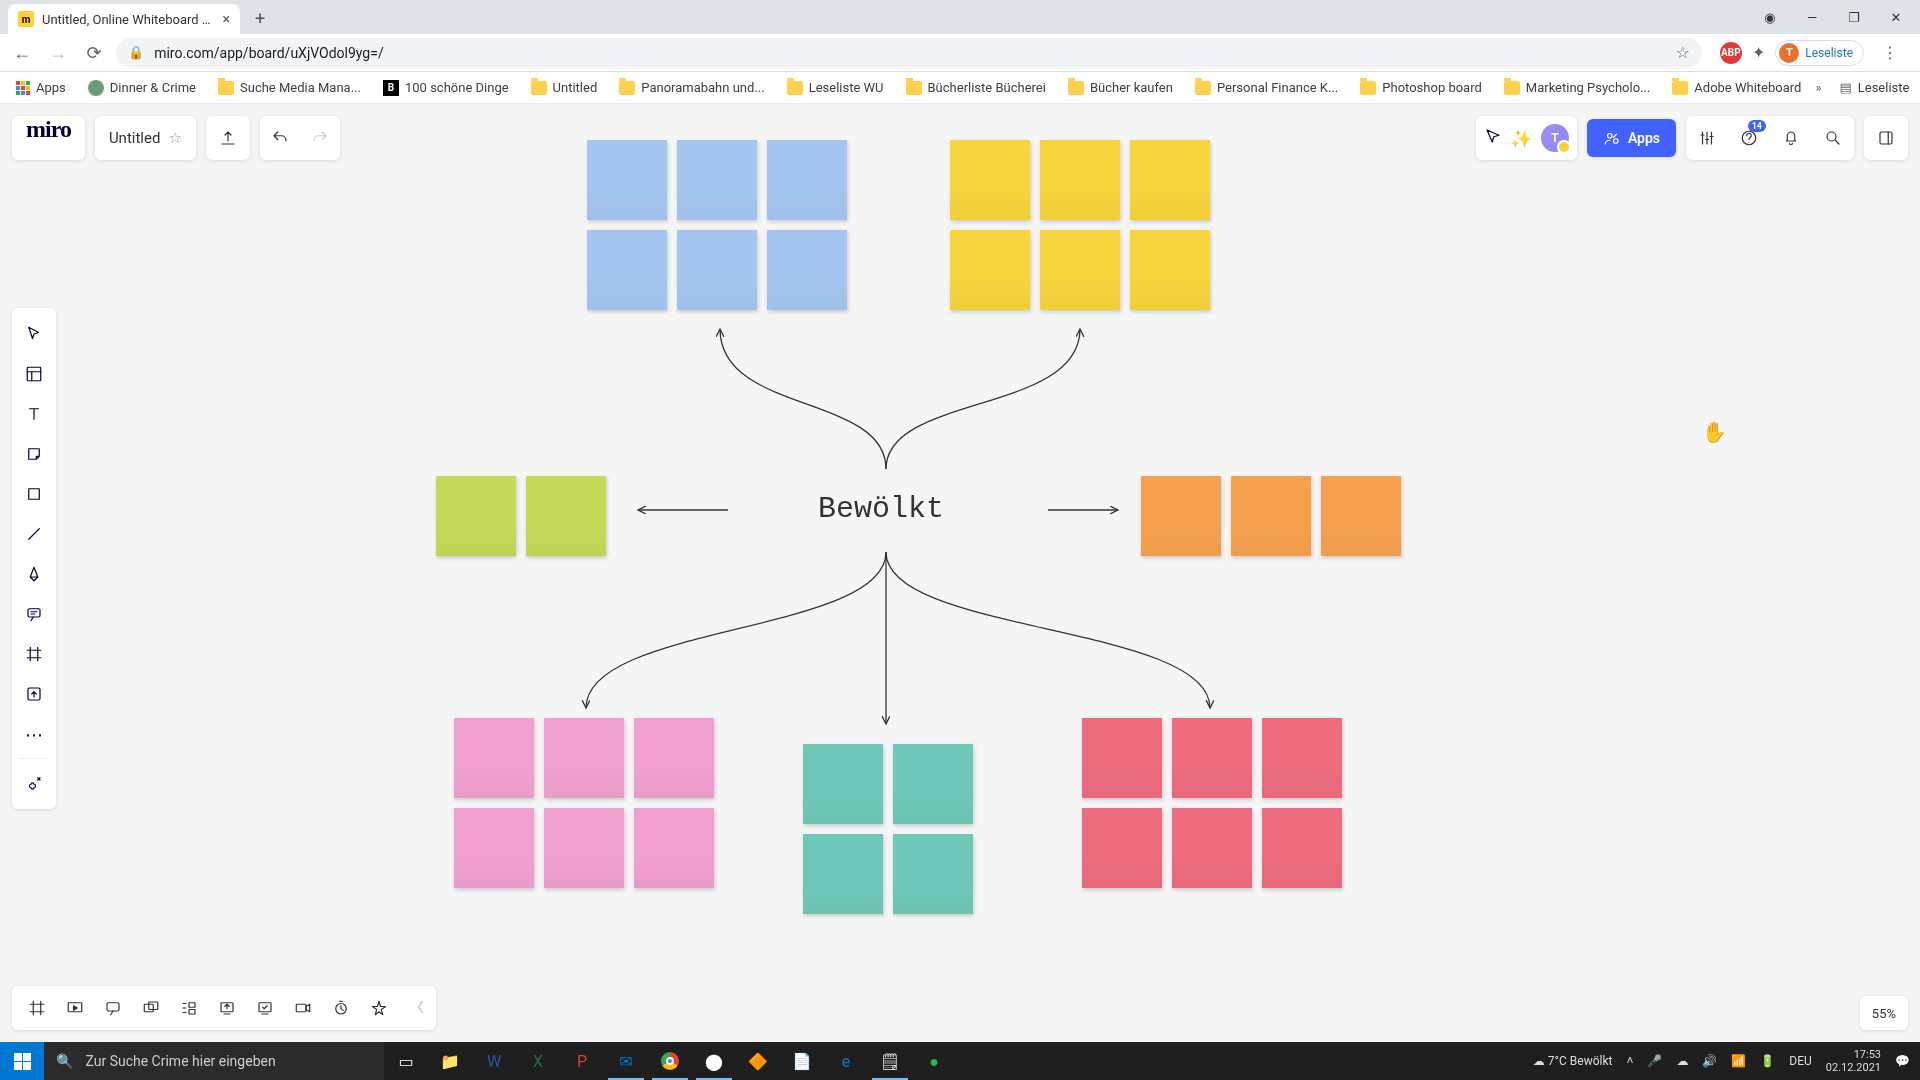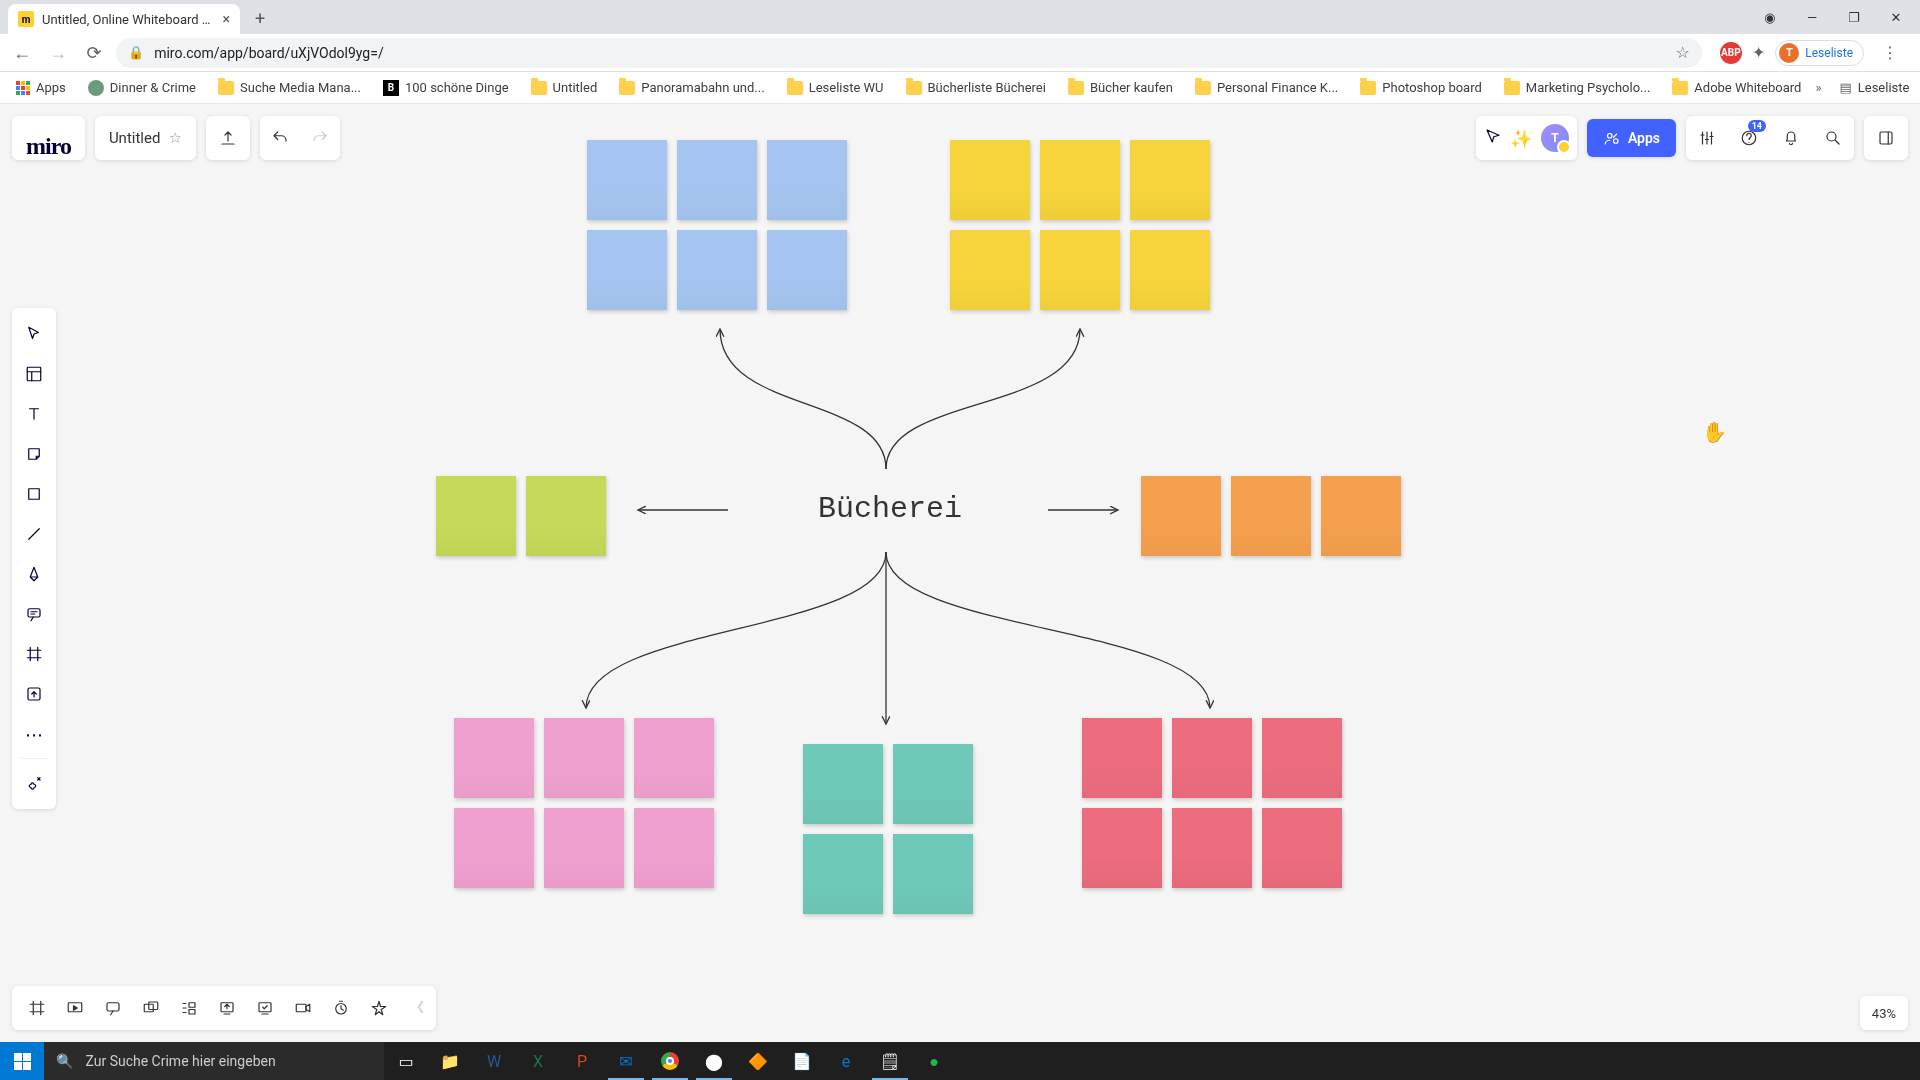--- a/index.html
+++ b/index.html
@@ -35,21 +35,21 @@
 .bk-folder::before { content: ""; position: absolute; top: -3px; left: 0; width: 7px; height: 3px; background: #ffd04c; border-radius: 1px 1px 0 0; }
 .bk-icon { width: 16px; height: 16px; background: #8ab4f8; border-radius: 50%; display: inline-block; }
 .bk-right { margin-left: auto; display: flex; align-items: center; gap: 10px; }
 
 
 .miro { position: absolute; top: 104px; left: 0; right: 0; bottom: 38px; background: #f5f5f5; overflow: hidden; }
 .miro-canvas { position: absolute; inset: 0; background: #f5f5f5; }
 
 
 .top-left { position: absolute; top: 12px; left: 12px; display: flex; align-items: center; gap: 10px; }
-.pill { background: #fff; border-radius: 6px; box-shadow: 0 1px 4px rgba(0,0,0,0.12); height: 44px; display: flex; align-items: flex-end; padding: 0 14px; }
+.pill { background: #fff; border-radius: 6px; box-shadow: 0 1px 4px rgba(0,0,0,0.12); height: 44px; display: flex; align-items: flex-start; padding: 0 14px; }
 .miro-logo { font-weight: 800; font-size: 24px; letter-spacing: -1px; color: #050038; font-family: Georgia, serif; }
 .board-title { display: flex; align-items: center; gap: 8px; font-size: 15px; color: #333; }
 .star-outline { color: #999; font-size: 15px; cursor: pointer; }
 .icon-btn { width: 44px; height: 44px; background: #fff; border-radius: 6px; box-shadow: 0 1px 4px rgba(0,0,0,0.12); display: flex; align-items: center; justify-content: center; color: #333; font-size: 18px; cursor: pointer; }
 .undo-redo { display: flex; background: #fff; border-radius: 6px; box-shadow: 0 1px 4px rgba(0,0,0,0.12); height: 44px; }
 .undo-redo > div { width: 40px; display: flex; align-items: center; justify-content: center; color: #333; font-size: 18px; cursor: pointer; }
 .undo-redo > div.dis { color: #ccc; }
 
 
 .top-right { position: absolute; top: 12px; right: 12px; display: flex; align-items: center; gap: 10px; }
@@ -230,21 +230,21 @@
 
       <path d="M 728,406 L 638,406" fill="none" stroke="#333" stroke-width="1.3" marker-end="url(#ah)"></path>
 
       <path d="M 1048,406 L 1118,406" fill="none" stroke="#333" stroke-width="1.3" marker-end="url(#ah)"></path>
 
       <path d="M 886,448 C 886,530 586,520 586,604" fill="none" stroke="#333" stroke-width="1.3" marker-end="url(#ah)"></path>
       <path d="M 886,448 L 886,620" fill="none" stroke="#333" stroke-width="1.3" marker-end="url(#ah)"></path>
       <path d="M 886,448 C 886,530 1210,520 1210,604" fill="none" stroke="#333" stroke-width="1.3" marker-end="url(#ah)"></path>
     </svg>
 
-    <div class="center-label" style="left:818px; top:388px;">Bücherei</div>
+    <div class="center-label" style="left:818px; top:388px;">Bewölkt</div>
 
     <div class="hand-cursor" style="left:1702px; top:316px;">✋</div>
   <div class="sticky" style="background: rgb(165, 197, 240); width: 80px; height: 80px; left: 587px; top: 36px;"></div>
       <div class="sticky" style="background: rgb(165, 197, 240); width: 80px; height: 80px; left: 677px; top: 36px;"></div>
       <div class="sticky" style="background: rgb(165, 197, 240); width: 80px; height: 80px; left: 767px; top: 36px;"></div>
       <div class="sticky" style="background: rgb(165, 197, 240); width: 80px; height: 80px; left: 587px; top: 126px;"></div>
       <div class="sticky" style="background: rgb(165, 197, 240); width: 80px; height: 80px; left: 677px; top: 126px;"></div>
       <div class="sticky" style="background: rgb(165, 197, 240); width: 80px; height: 80px; left: 767px; top: 126px;"></div>
       <div class="sticky" style="background: rgb(247, 212, 59); width: 80px; height: 80px; left: 950px; top: 36px;"></div>
       <div class="sticky" style="background: rgb(247, 212, 59); width: 80px; height: 80px; left: 1040px; top: 36px;"></div>
@@ -471,21 +471,21 @@
       </div>
     <div class="btool">
         <svg class="ic" viewBox="0 0 24 24">
           <path d="M12 3l2 7h7l-6 4 2 7-5-4-5 4 2-7-6-4h7z"></path>
         </svg>
       </div>
     <span class="collapse-arrow">《</span>
   </div>
 
   <div class="zoom">
-      <span>43%</span>
+      <span>55%</span>
     </div>
 </div>
 
 <div class="taskbar">
   <div class="start">
     <div class="win-logo">
         <div></div>
         <div></div>
         <div></div>
         <div></div>
@@ -507,13 +507,28 @@
           <span style="width:8px;height:8px;border-radius:50%;background:#4285f4;border:2px solid #fff"></span>
         </span>
     </div>
     <div class="ti active">⬤</div>
     <div class="ti">🔶</div>
     <div class="ti">📄</div>
     <div class="ti" style="color:#0078d4">e</div>
     <div class="ti active">🗒</div>
     <div class="ti" style="color:#1db954">●</div>
   </div>
+  <div class="tb-right">
+    <span>☁ <span>7°C  Bewölkt</span></span>
+    <span>˄</span>
+    <span>🎤</span>
+    <span>☁</span>
+    <span>🔊</span>
+    <span>📶</span>
+    <span>🔋</span>
+    <span>DEU</span>
+    <div class="clock">
+      <div>17:53</div>
+      <div>02.12.2021</div>
+    </div>
+    <span>💬</span>
+  </div>
 </div>
 
 </body></html>

